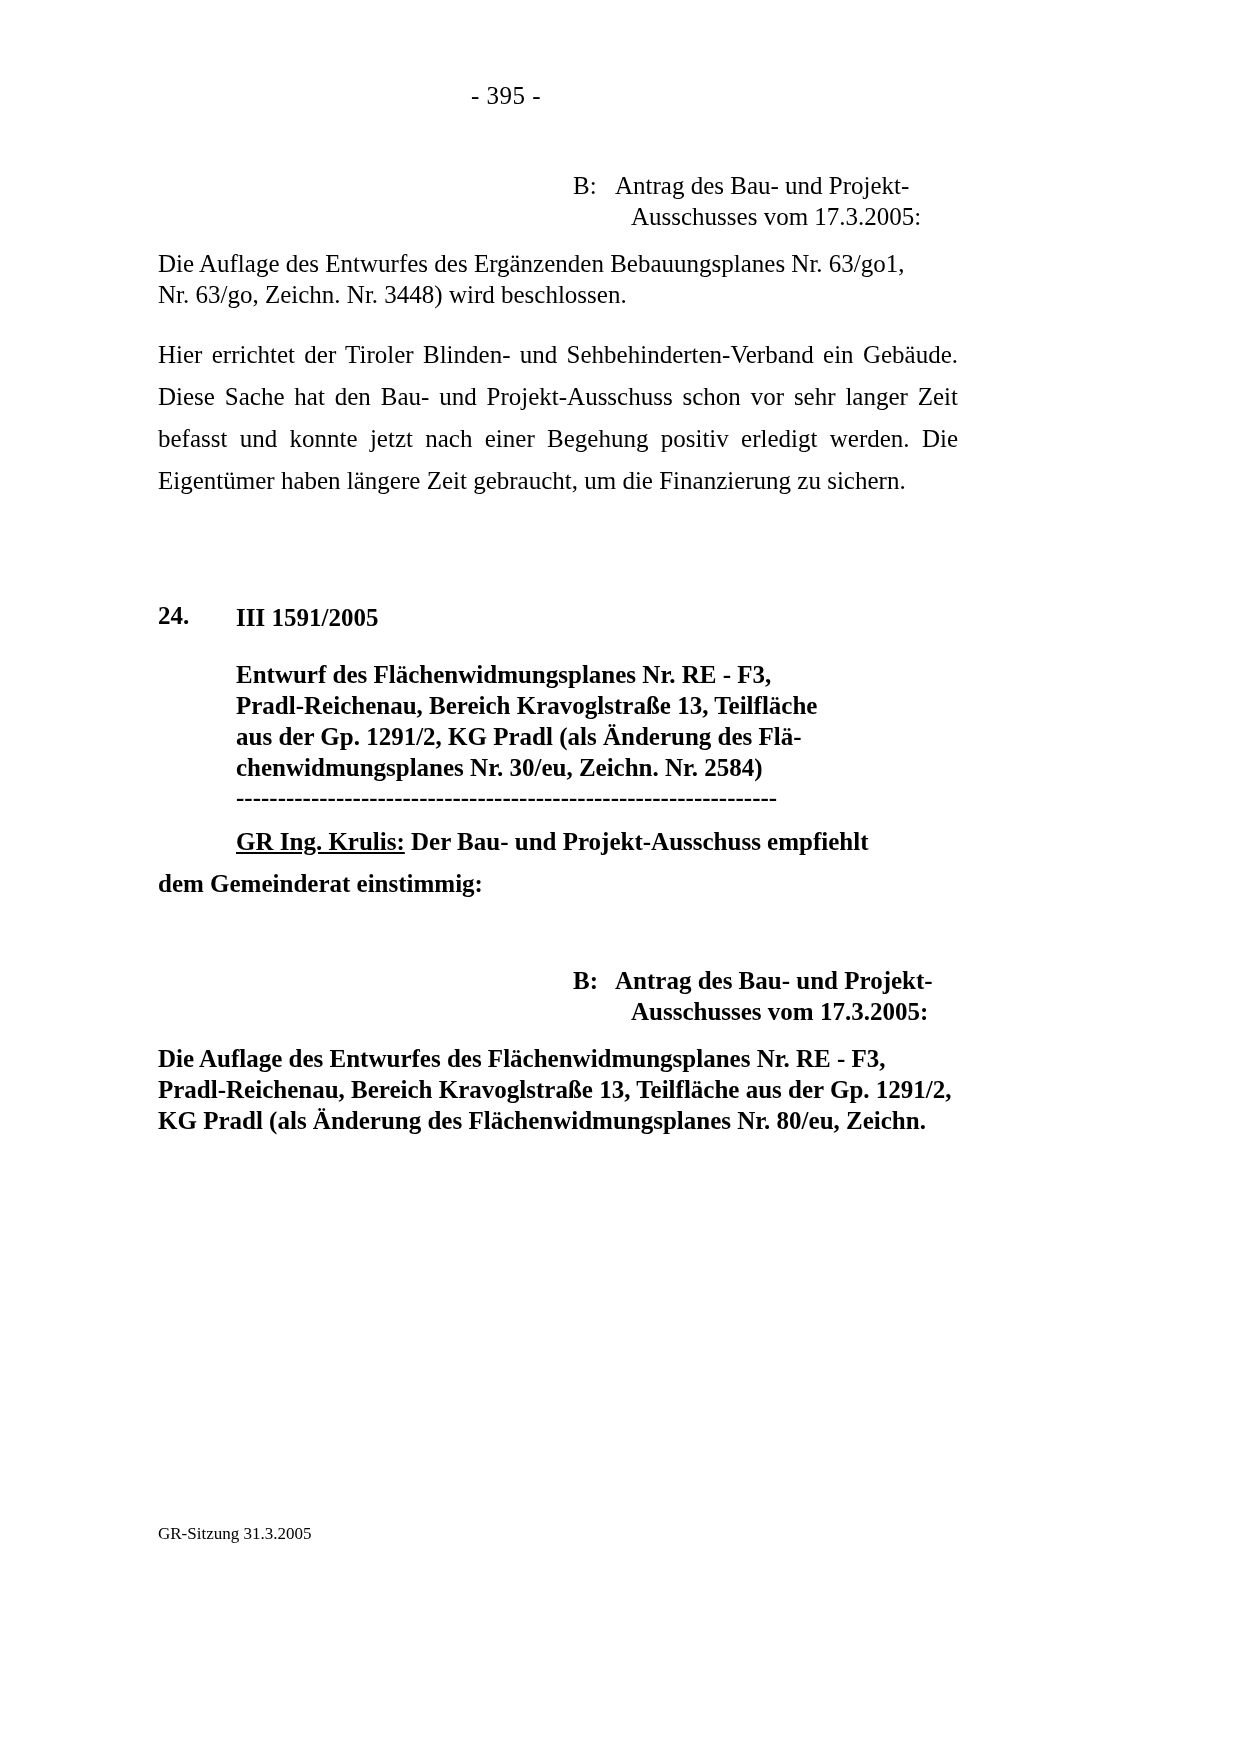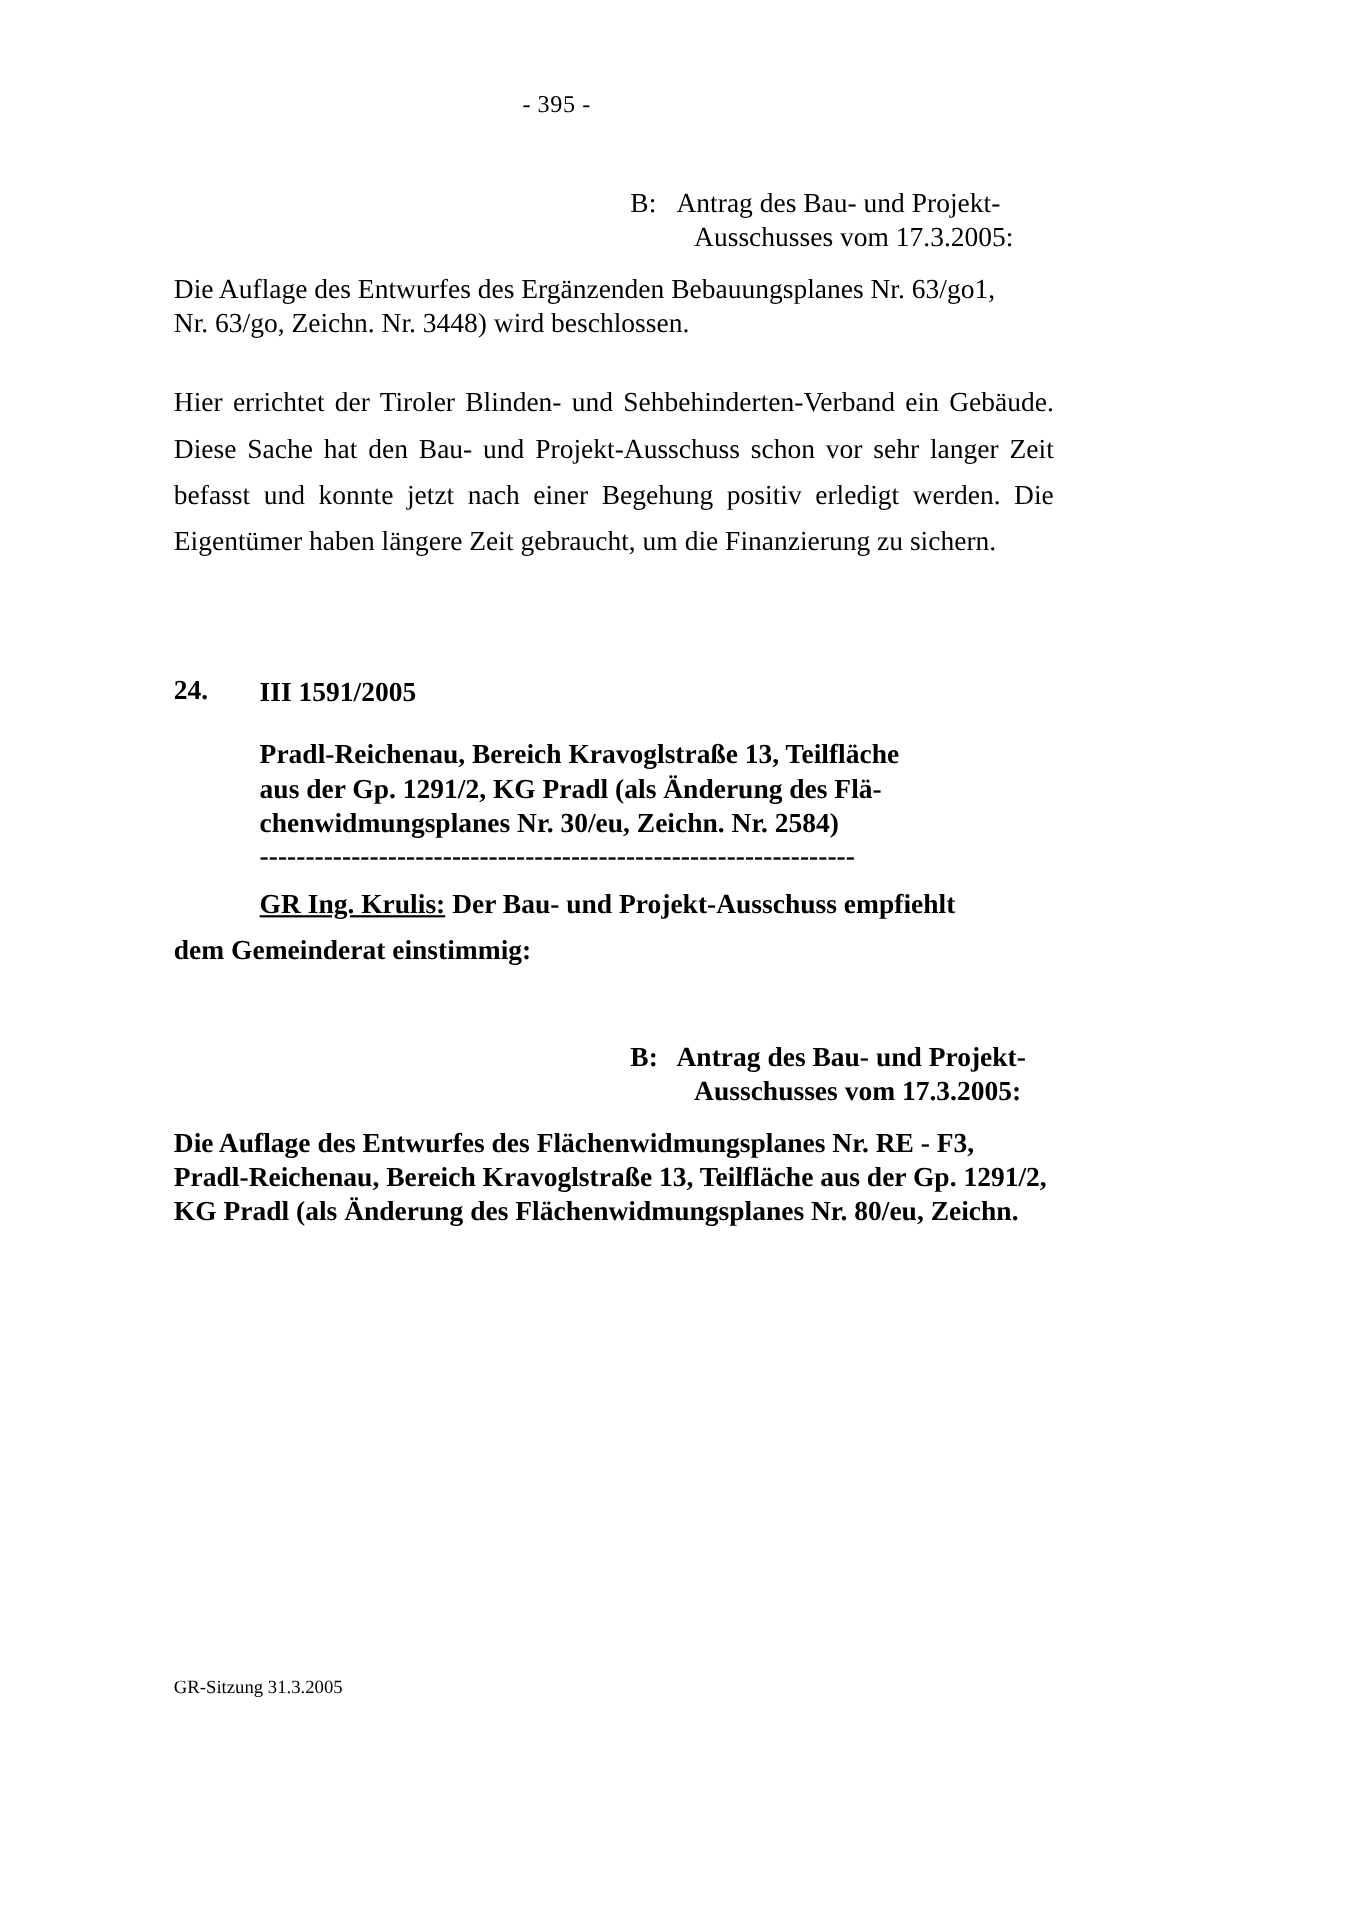--- a/index.html
+++ b/index.html
@@ -19,21 +19,21 @@
     width: 1240px;
     height: 1755px;
     box-sizing: border-box;
   }
   .page-number {
     position: absolute;
     top: 82px;
     left: 0;
     width: 1012px;
     text-align: center;
-    font-size: 22px;
+    font-size: 25px;
     letter-spacing: 0.5px;
   }
   .content {
     position: absolute;
     left: 158px;
     top: 170px;
     width: 800px;
   }
   .block-indent {
     margin-left: 415px;
@@ -53,21 +53,21 @@
   }
   .para-tight {
     font-size: 25px;
     line-height: 31px;
     margin-top: 16px;
   }
   .para-just {
     font-size: 25px;
     line-height: 42px;
     text-align: justify;
-    margin-top: 36px;
+    margin-top: 24px;
     width: 800px;
   }
   .item-block {
     margin-top: 100px;
     position: relative;
     font-weight: bold;
   }
   .item-num {
     position: absolute;
     left: 0;
@@ -132,20 +132,21 @@
       <div>Die Auflage des Entwurfes des Ergänzenden Bebauungsplanes Nr. 63/go1,</div>
       <div>Nr. 63/go, Zeichn. Nr. 3448) wird beschlossen.</div>
     </div>
 
     <div class="para-just">Hier errichtet der Tiroler Blinden- und Sehbehinderten-Verband ein Gebäude. Diese Sache hat den Bau- und Projekt-Ausschuss schon vor sehr langer Zeit befasst und konnte jetzt nach einer Begehung positiv erledigt werden. Die Eigentümer haben längere Zeit gebraucht, um die Finanzierung zu sichern.</div>
 
     <div class="item-block">
       <div class="item-num">24.</div>
       <div class="item-body">III 1591/2005</div>
       <div class="item-body" style="margin-top:26px;">
+        <div>Entwurf des Flächenwidmungsplanes Nr. RE - F3,</div>
         <div>Pradl-Reichenau, Bereich Kravoglstraße 13, Teilfläche</div>
         <div>aus der Gp. 1291/2, KG Pradl (als Änderung des Flä-</div>
         <div>chenwidmungsplanes Nr. 30/eu, Zeichn. Nr. 2584)</div>
       </div>
       <div class="dashes">-----------------------------------------------------------------</div>
 
       <div class="speaker-para">
         <span class="indent"></span><span class="speaker-name">GR Ing. Krulis:</span><span> Der Bau- und Projekt-Ausschuss empfiehlt</span>
       </div>
       <div style="font-size:25px;line-height:42px;">dem Gemeinderat einstimmig:</div>

